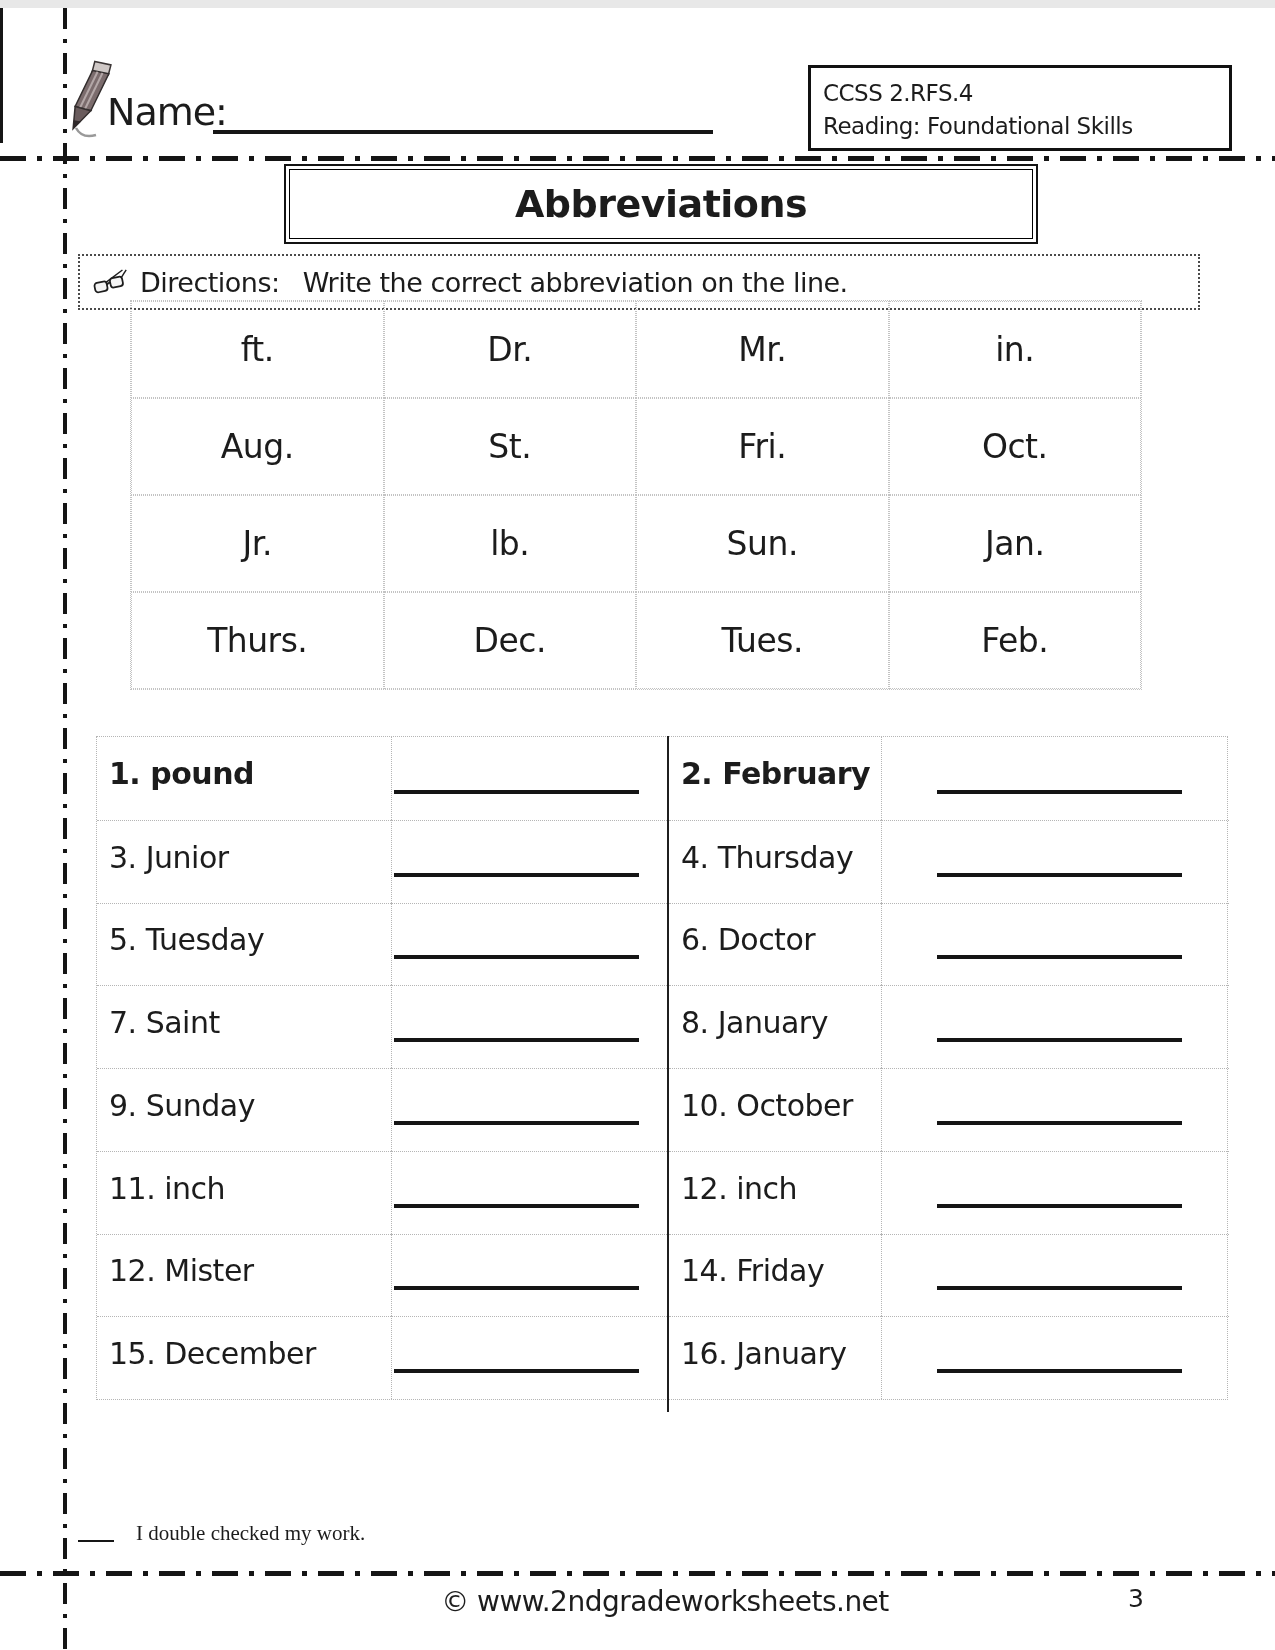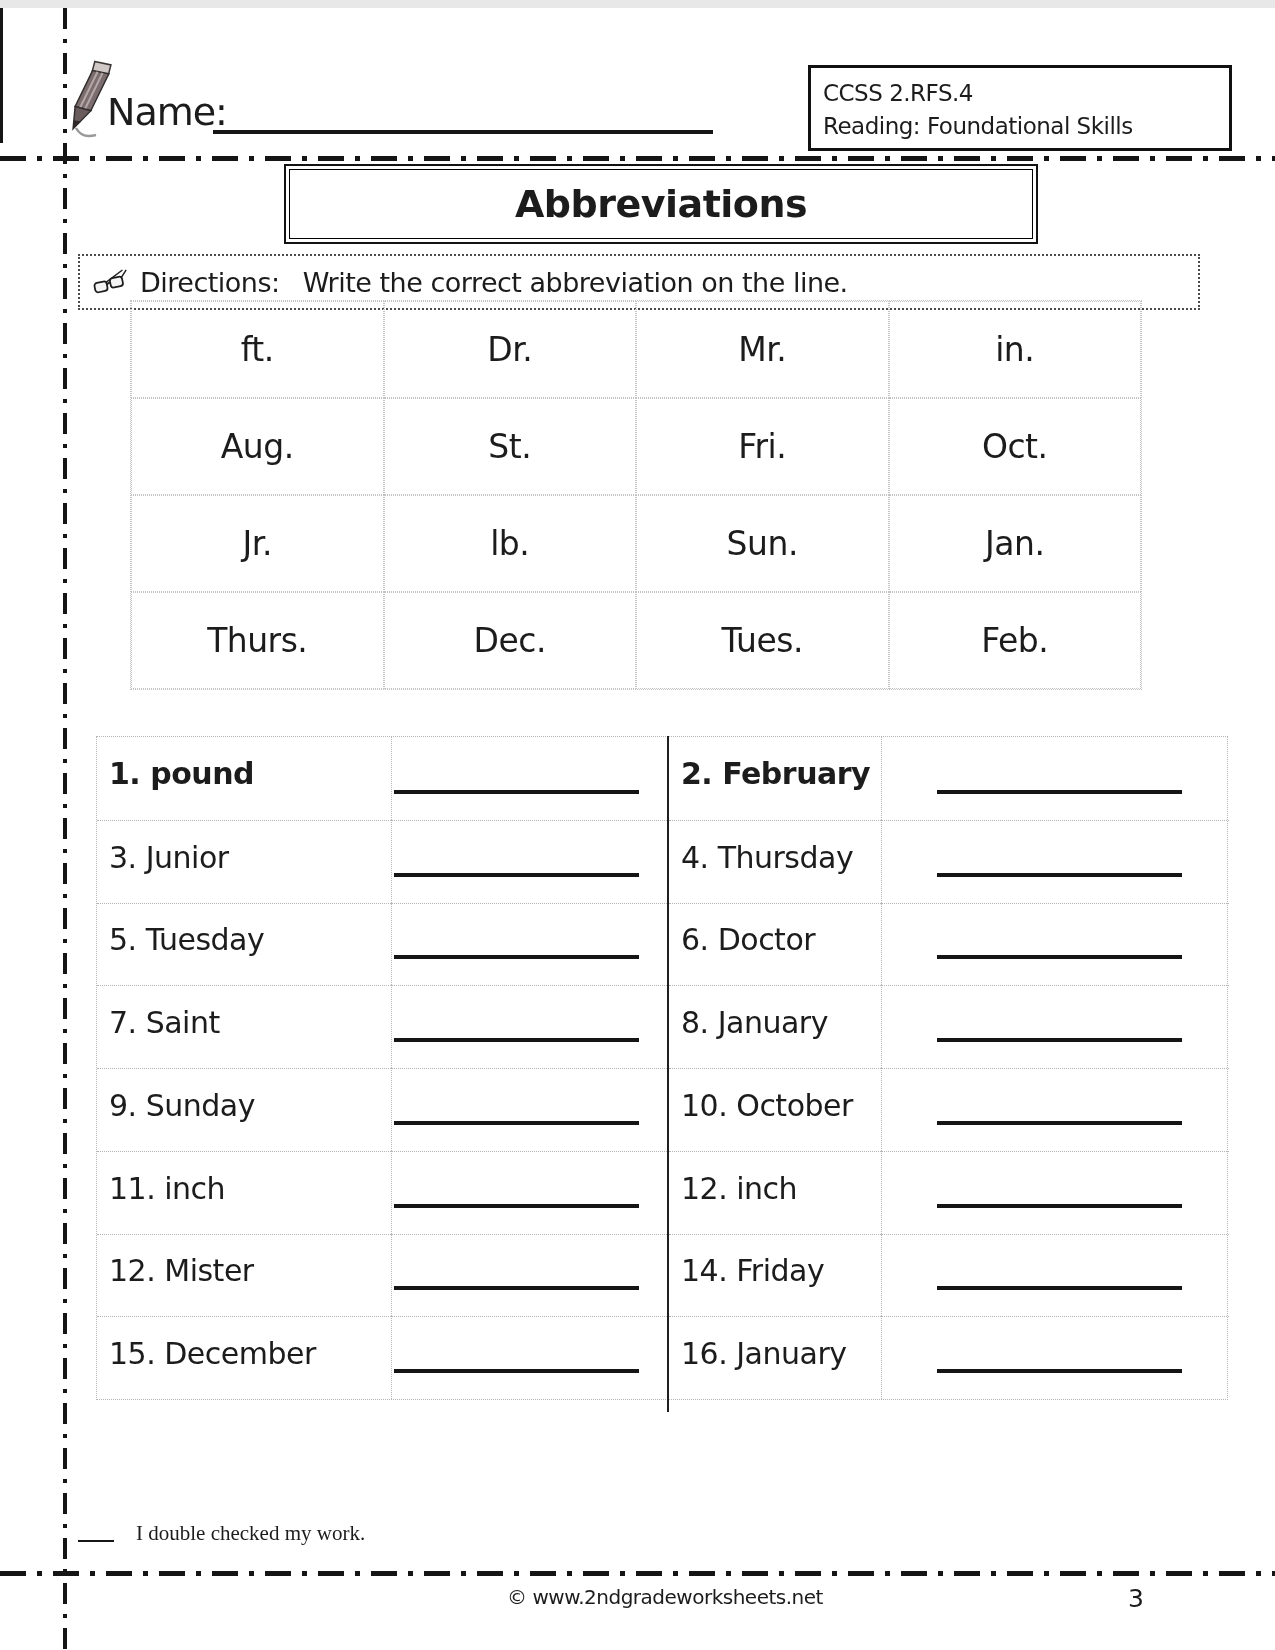--- a/index.html
+++ b/index.html
@@ -89,21 +89,21 @@
     font-size:30px; letter-spacing:-0.5px; white-space:nowrap;
   }
   .answer-line { position:absolute; bottom:26px; height:4px; background:#151515; }
   .blank-l .answer-line { left:2px;  width:245px; }
   .blank-r .answer-line { left:55px; width:245px; }
   .col-divider { width:2px; background:#1f1f1f; }
 
   
   .selfcheck-line { width:36px; height:2px; background:#161616; }
   .selfcheck-text { font-family:"Liberation Serif", serif; font-size:21px; }
-  .credit { font-size:20px; letter-spacing:-0.5px; text-align:center; }
+  .credit { font-size:28px; letter-spacing:-0.5px; text-align:center; }
   .pagenum { font-size:25px; }
 </style>
 </head>
 <body>
 
 <div class="page">
 
   <div class="abs edge-mark" style="left:0; top:0; height:135px;"></div>
   <div class="abs cut-v" style="left:63px; top:0; height:1650px;"></div>
   <div class="abs cut-h" style="left:0; top:148px; width:1275px;"></div>

